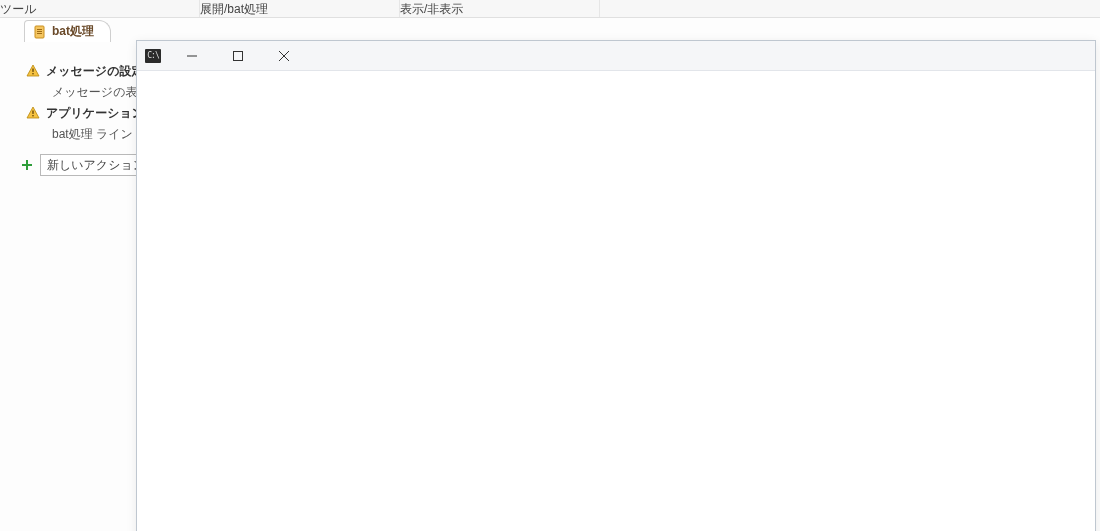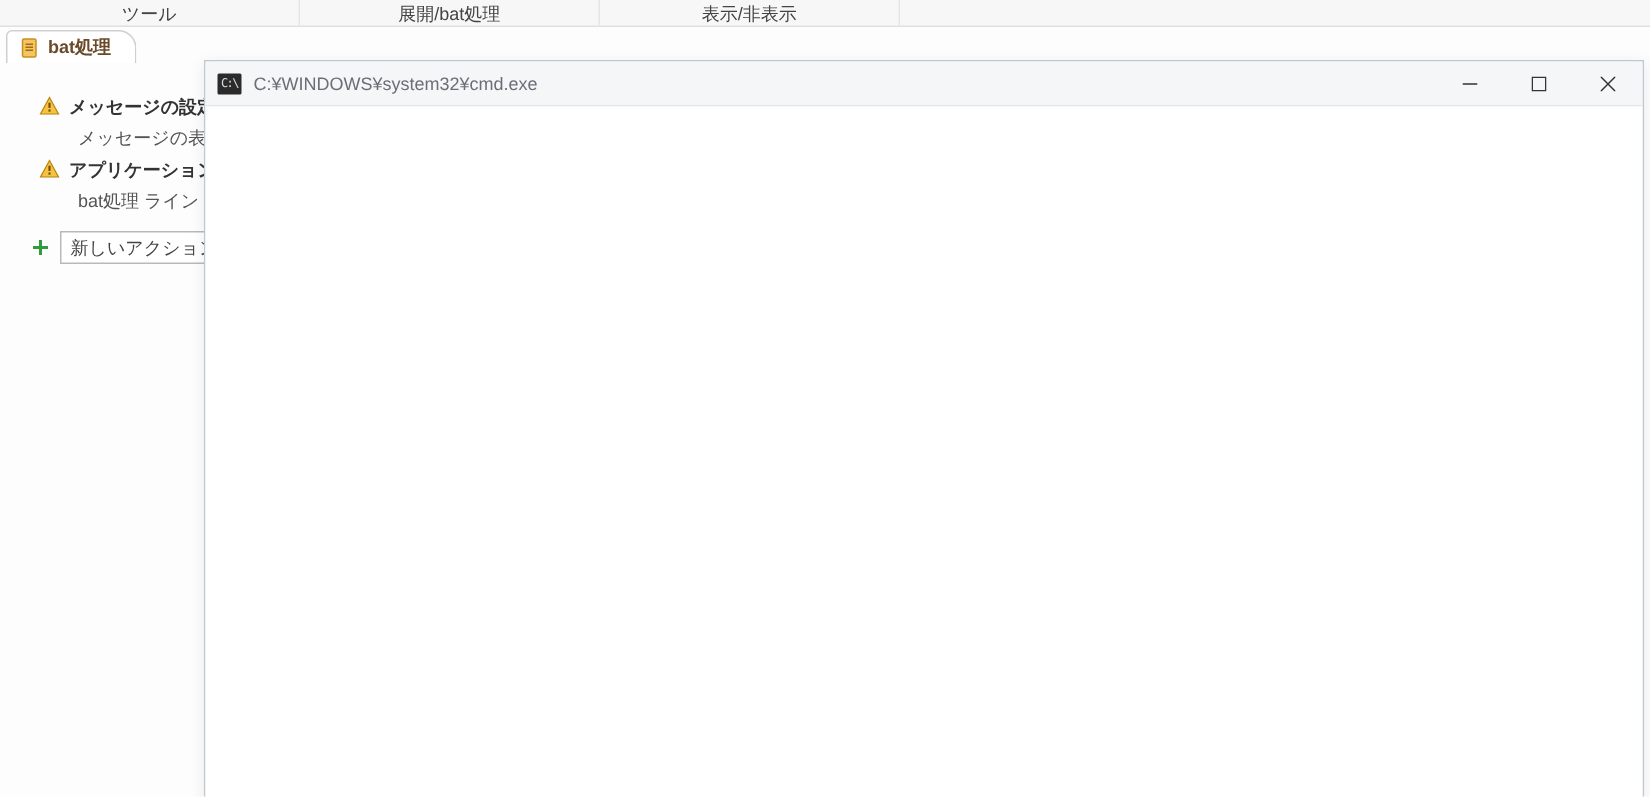--- a/index.html
+++ b/index.html
@@ -6,21 +6,21 @@
   html, body { width: 1100px; height: 531px; font-family: "Yu Gothic UI", "Meiryo", sans-serif; font-size: 12px; background: #fdfdfd; overflow: hidden; }
 
   .top-menu {
     height: 18px;
     display: flex;
     background: #f7f7f7;
     border-bottom: 1px solid #e0e0e0;
   }
   .top-menu .menu-item {
     width: 200px;
-    text-align: center;
+    text-align: left;
     color: #444;
     line-height: 18px;
     font-size: 12px;
     border-right: 1px solid #e6e6e6;
   }
 
   .main {
     display: flex;
     height: calc(100% - 18px);
     position: relative;
@@ -28,21 +28,21 @@
 
   .left-pane {
     width: 300px;
     position: relative;
   }
 
   .tab-strip {
     height: 24px;
     display: flex;
     align-items: flex-end;
-    padding-left: 4px;
+    padding-left: 24px;
   }
   .doc-tab {
     height: 22px;
     display: flex;
     align-items: center;
     padding: 0 16px 0 8px;
     background: #fff;
     border: 1px solid #cfcfcf;
     border-bottom: none;
     border-top-left-radius: 4px;
@@ -232,21 +232,20 @@
             </svg>
           </span>
         </div>
       </div>
     </div>
   </div>
 
   <div class="cmd-window">
     <div class="titlebar">
       <span class="cmd-icon">C:\</span>
-      <span class="title-text">C:¥WINDOWS¥system32¥cmd.exe</span>
       <div class="win-controls">
         <div class="win-btn">
           <svg width="10" height="10" viewBox="0 0 10 10">
             <rect x="0" y="4.5" width="10" height="1" fill="#333"></rect>
           </svg>
         </div>
         <div class="win-btn">
           <svg width="10" height="10" viewBox="0 0 10 10">
             <rect x="0.5" y="0.5" width="9" height="9" fill="none" stroke="#333" stroke-width="1"></rect>
           </svg>

